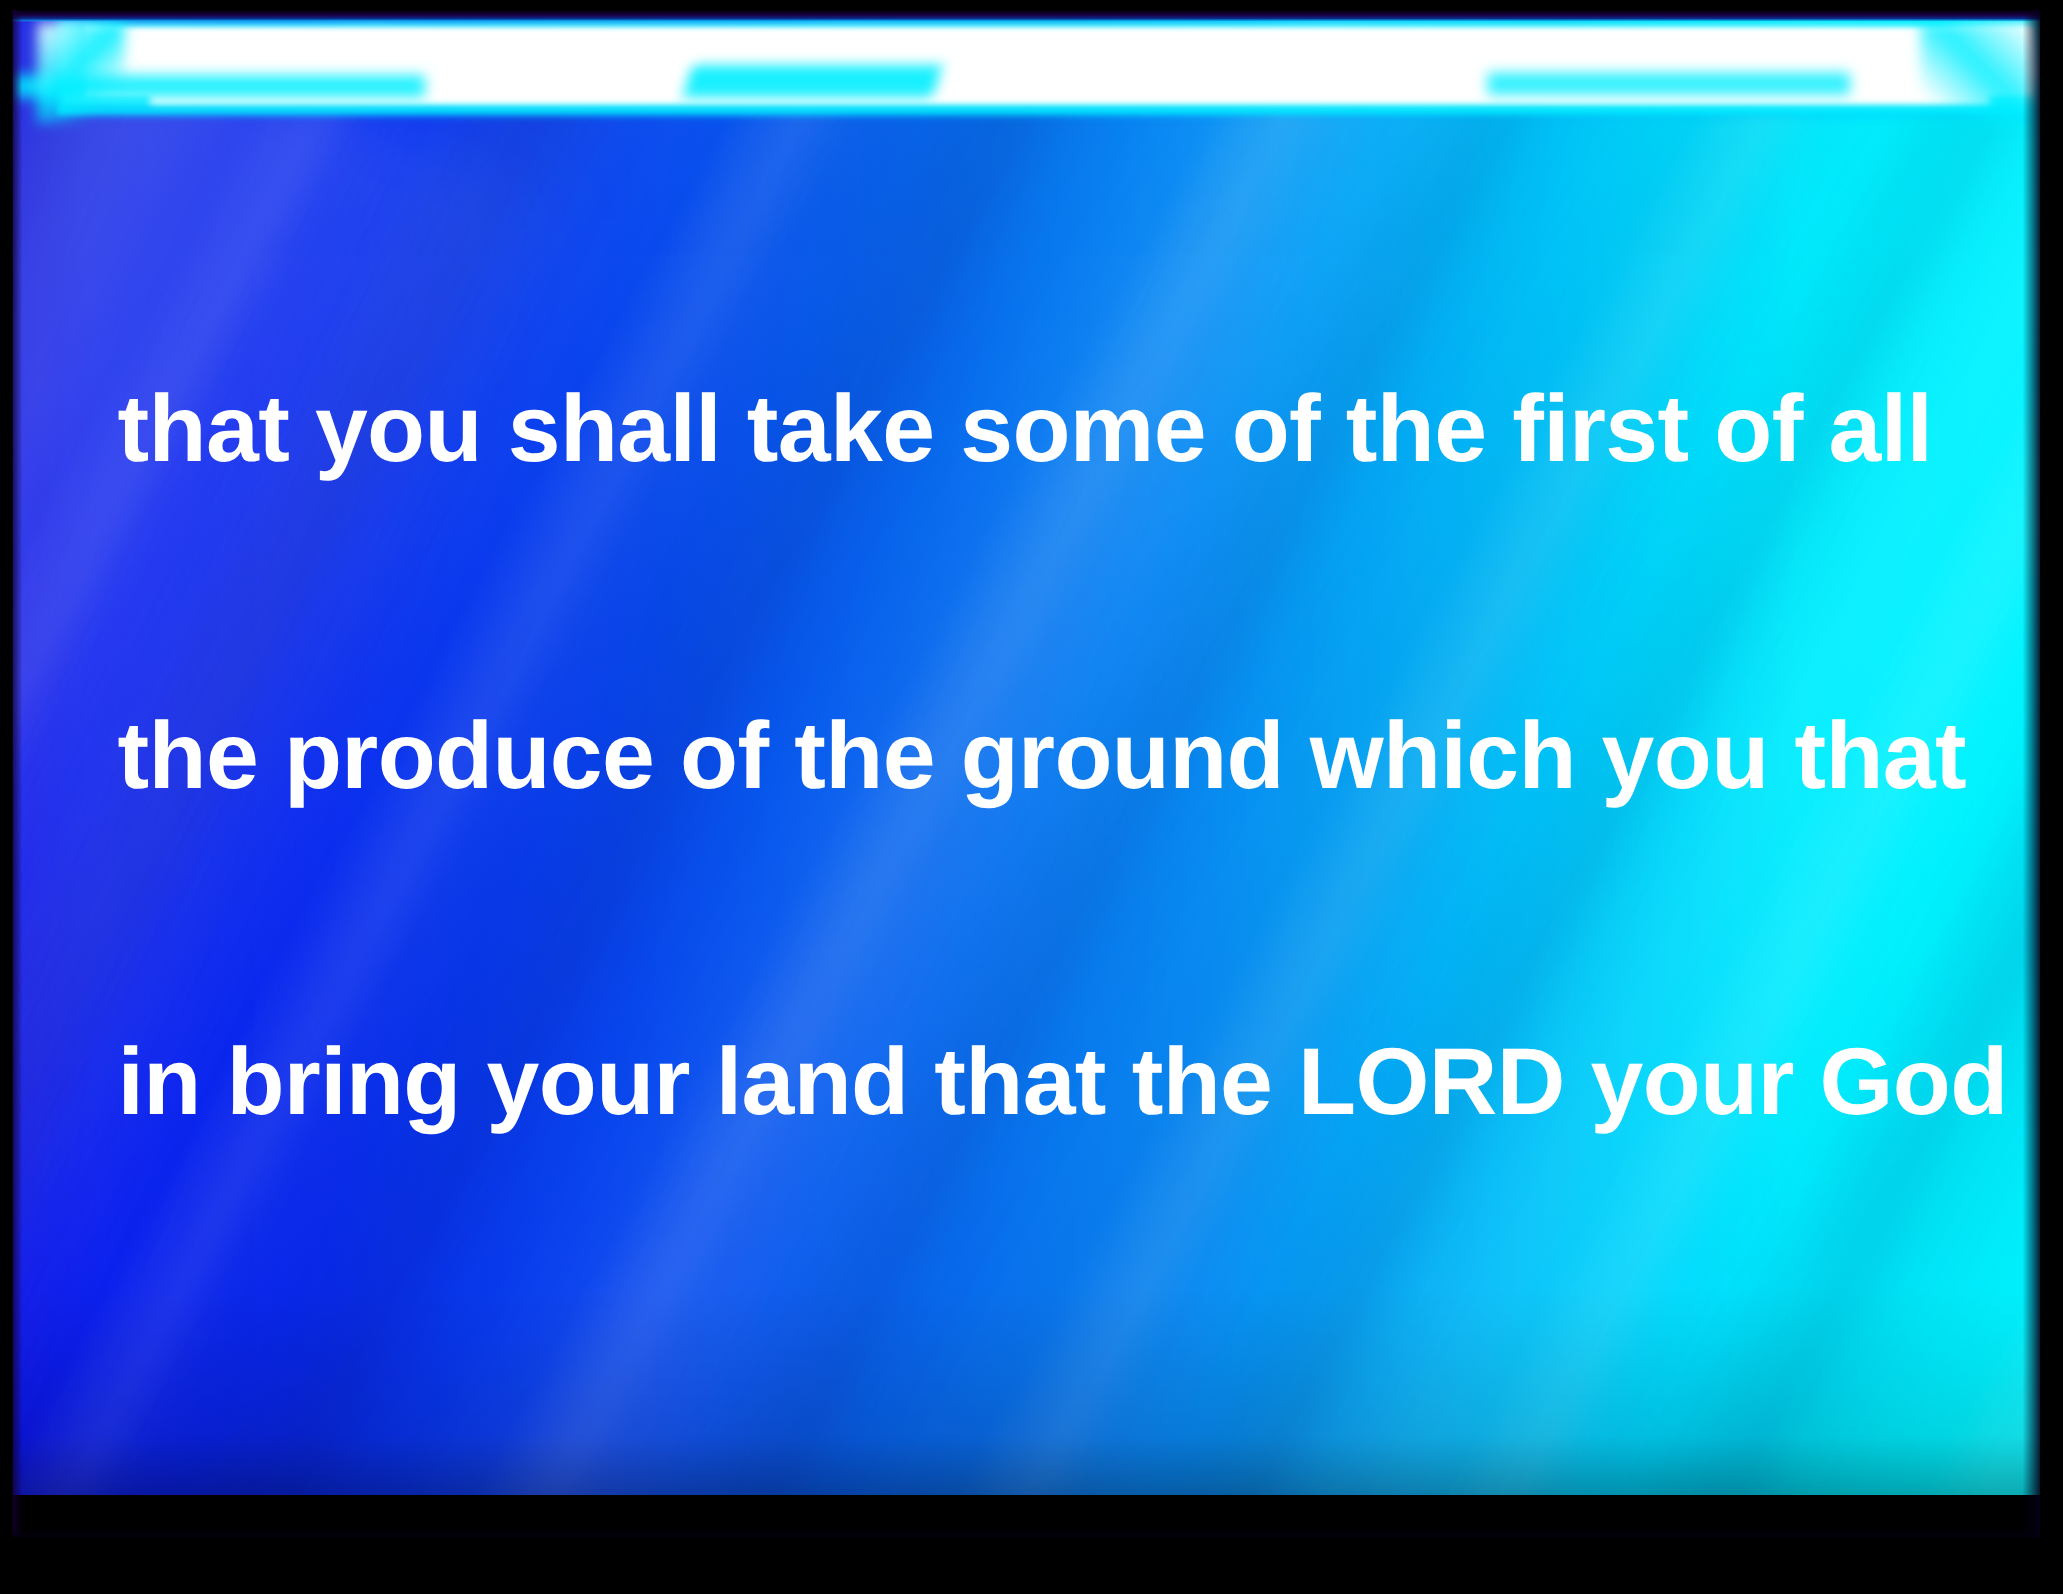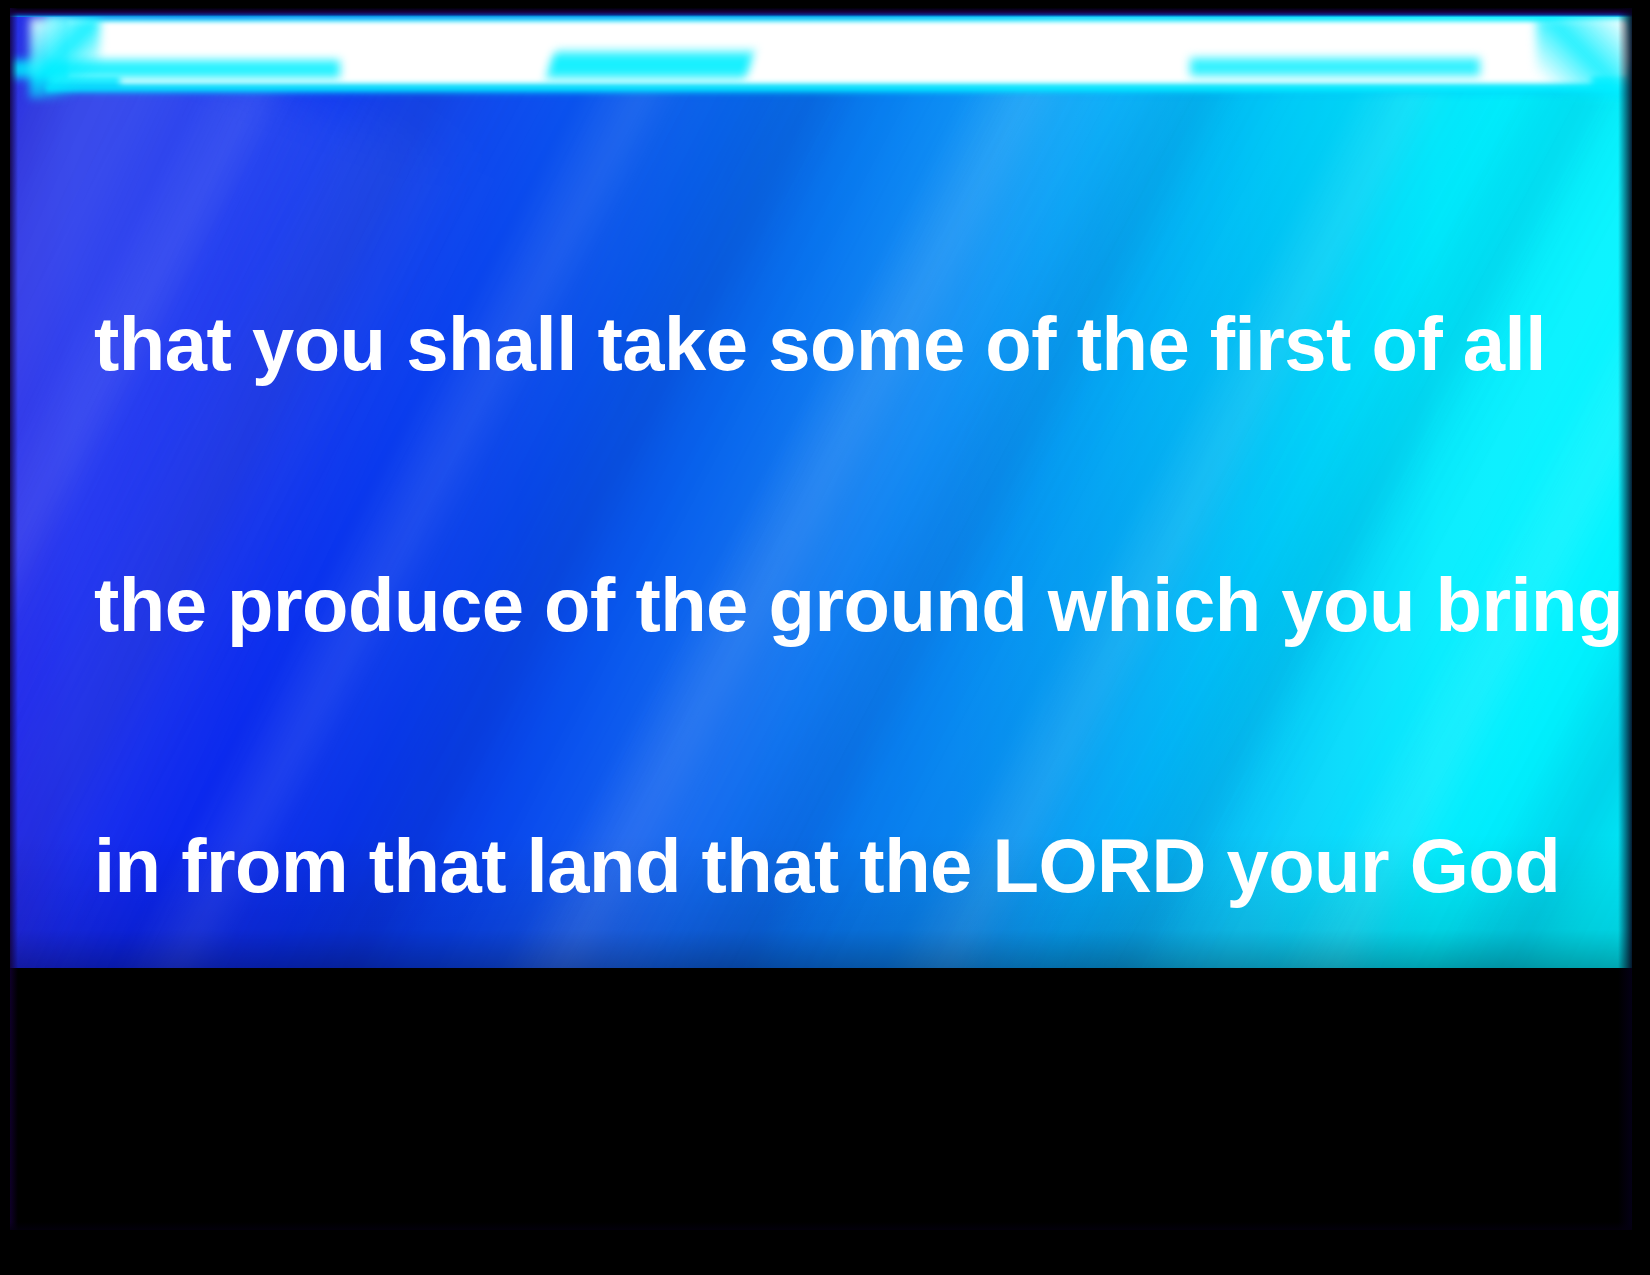--- a/index.html
+++ b/index.html
@@ -21,21 +21,21 @@
     background: #000000;
     overflow: hidden;
   }
 
   
   #panel {
     position: absolute;
     left: 10px;
     top: 8px;
     width: 1622px;
-    height: 960px;
+    height: 1188px;
     overflow: hidden;
     
     background:
       linear-gradient(90deg,
         #0a13e8 0%,
         #0a1fee 4%,
         #0a2aee 14%,
         #0a47ee 30%,
         #0a6cee 46%,
         #0a8cf4 58%,
@@ -300,22 +300,22 @@
       <div class="cyan-wisp-b"></div>
       <div class="cyan-wisp-c"></div>
       <div class="bottom-edge"></div>
       <div class="left-bevel"></div>
       <div class="right-bevel"></div>
       <div class="hairline"></div>
     </div>
 
     <div id="verse">
       <span class="vline">that you shall take some of the first of all</span>
-      <span class="vline">the produce of the ground which you bring</span>
-      <span class="vline">in from that land that the LORD your God</span>
+      <span class="vline">the produce of the ground which you that</span>
+      <span class="vline">in bring your land that the LORD your God</span>
       
       
       
     </div>
 
   </div>
 
   <div class="fringe" id="fr-left"></div>
   <div class="fringe" id="fr-right"></div>
   <div class="fringe" id="fr-bottom"></div>

